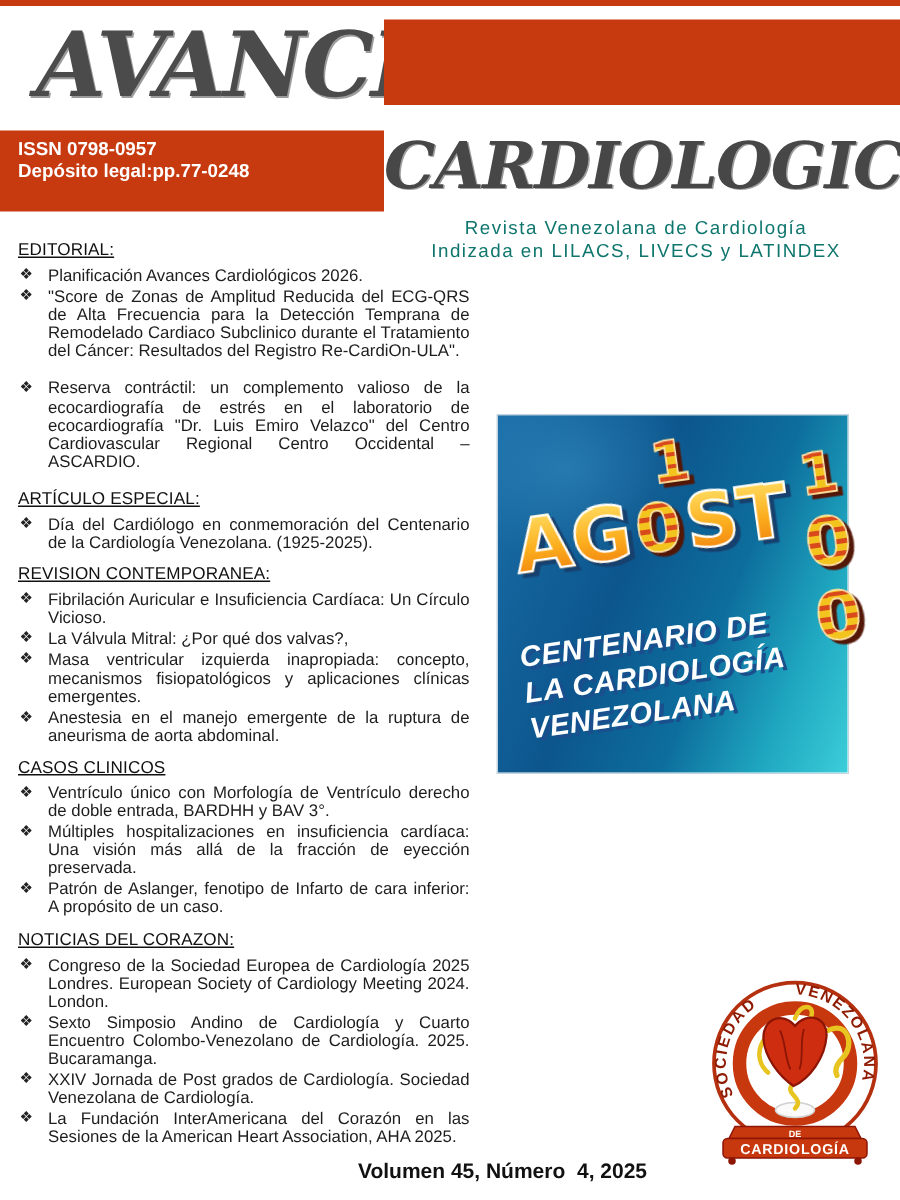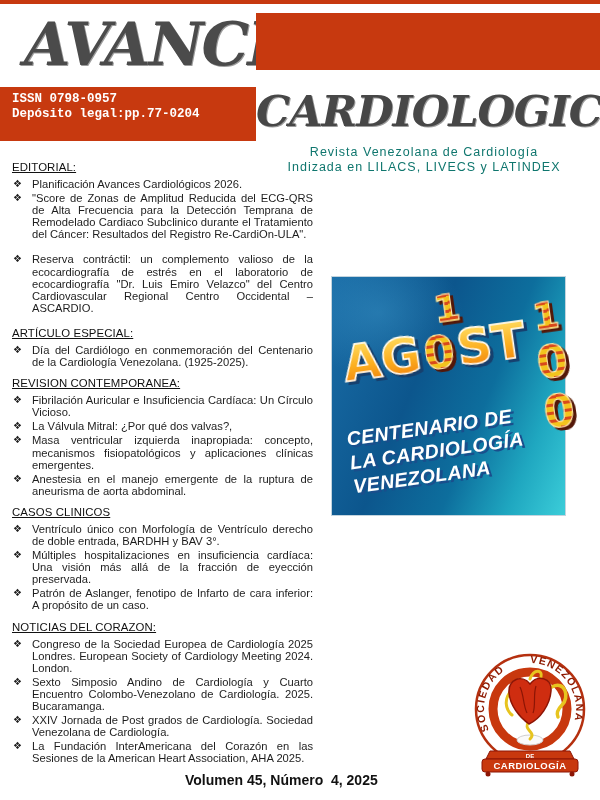--- a/index.html
+++ b/index.html
@@ -12,21 +12,21 @@
   
   .topbar { position:absolute; left:0; top:0; width:600px; height:4px; background:#c7390f; }
   .title-avances {
     position:absolute; left:24px; top:2px; width:235px; height:84px;
     font-family:"DejaVu Serif", serif; font-style:italic; font-weight:bold;
     font-size:60px; letter-spacing:-2px; color:#4b4b4b; line-height:84px;
     text-shadow:1px 1px 0 #9c9c9c;
   }
   .red-right { position:absolute; left:256px; top:13px; width:344px; height:57px; background:#c7390f; }
   .red-left  { position:absolute; left:0; top:87px; width:256px; height:54px; background:#c7390f; }
-  .issn-line { position:absolute; left:12px; color:#fff; font-weight:bold; font-size:12.5px;font-family:Liberation Mono, monospace; }
+  .issn-line { position:absolute; left:12px; color:#fff; font-weight:bold; font-size:12.5px; }
   .issn-1 { top:5px; }
   .issn-2 { top:20px; }
   .title-cardio {
     position:absolute; left:256px; top:80px; width:350px; height:62px;
     font-family:"DejaVu Serif", serif; font-style:italic; font-weight:bold;
     font-size:43px; letter-spacing:-1px; color:#474747; line-height:62px;
     text-shadow:1px 1px 0 #9c9c9c; white-space:nowrap;
   }
   .subtitle {
     position:absolute; left:248px; top:145px; width:352px; text-align:center;
@@ -76,39 +76,39 @@
   .stack2 { position:absolute; left:196px; top:22px; display:flex; flex-direction:column; align-items:center; }
   .stack2 .glyph-digit { margin-bottom:6px; }
   .stack2 .s-one { font-size:38px; }
   .promo-caption {
     position:absolute; left:13px; top:150px; color:#fff; font-weight:bold; font-style:italic;
     font-size:19.5px; line-height:24px; letter-spacing:0.4px; white-space:nowrap;
     text-shadow:2.5px 2.5px 0 #1a4e8c;
   }
   
   .volume {
-    position:absolute; left:185px; top:772px; width:300px; 
+    position:absolute; left:185px; top:772px; width:300px; text-align:center;
     font-weight:bold; font-size:14px; color:#111; white-space:pre-wrap;
   }
   .logo-wrap { position:absolute; left:466px; top:653px; width:130px; height:126px; }
   .logo-wrap svg { width:100%; height:100%; display:block; }
 </style>
 </head>
 <body>
 
 <div class="page">
 
   <div class="topbar"></div>
 
   <div class="title-avances">AVANCES</div>
   <div class="red-right"></div>
 
   <div class="red-left">
     <div class="issn-line issn-1">ISSN 0798-0957</div>
-    <div class="issn-line issn-2">Depósito legal:pp.77-0204</div>
+    <div class="issn-line issn-2">Depósito legal:pp.77-0248</div>
   </div>
 
   <div class="title-cardio">CARDIOLOGICOS</div>
 
   <div class="subtitle">
     <div>Revista Venezolana de Cardiología</div>
     <div>Indizada en LILACS, LIVECS y LATINDEX</div>
   </div>
 
   <div class="toc">

